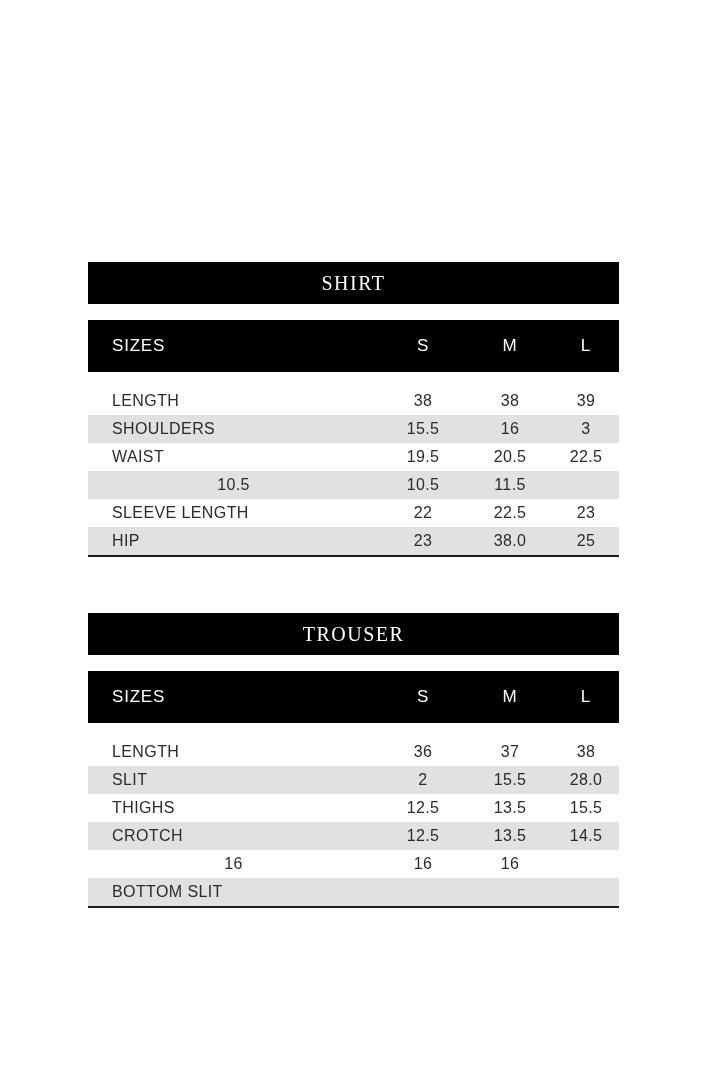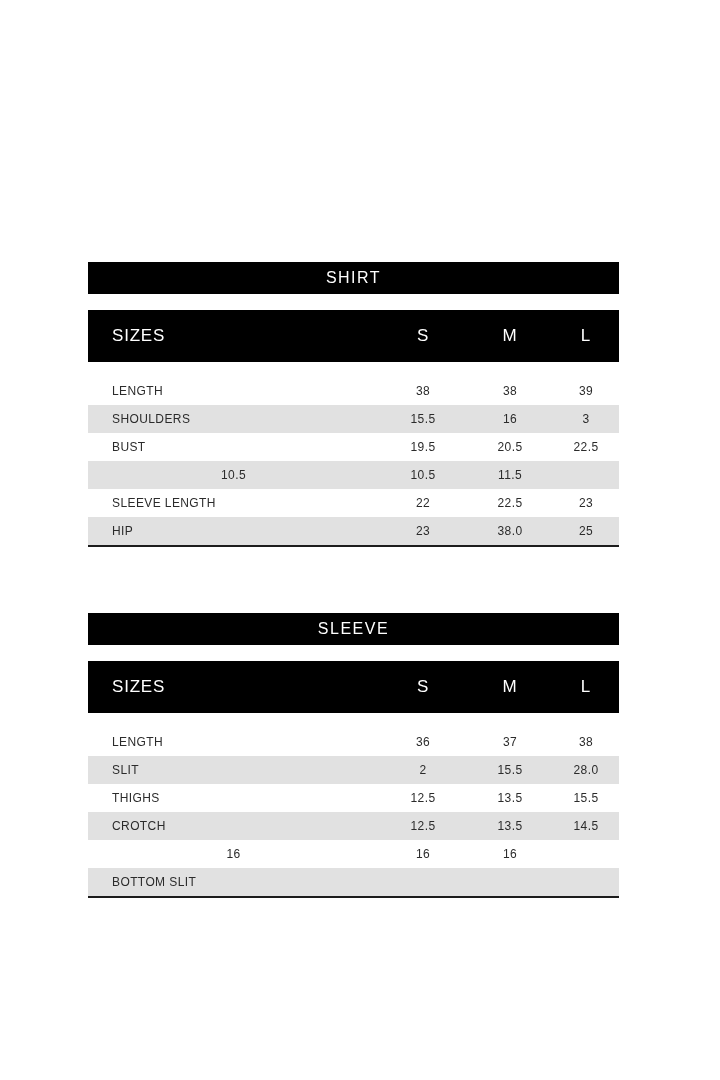--- a/index.html
+++ b/index.html
@@ -13,29 +13,30 @@
   }
   .size-table {
     position: absolute;
     left: 88px;
     width: 531px;
   }
   .size-table.shirt   { top: 262px; }
   .size-table.trouser { top: 613px; }
 
   .title-bar {
-    height: 32px;
+    height: 42px;
     background: #000000;
     color: #ffffff;
     display: flex;
     align-items: center;
     justify-content: center;
-    font-size: 16px;
+    font-size: 20px;
     font-weight: 500;
     letter-spacing: 1.5px;
+    font-family: Liberation Serif, serif;
   }
   .header-row {
     margin-top: 16px;
     height: 52px;
     background: #000000;
     color: #ffffff;
     display: grid;
     grid-template-columns: 1fr 88px 86px 66px;
     align-items: center;
     font-size: 17px;
@@ -44,21 +45,21 @@
   }
   .rows {
     margin-top: 15px;
     border-bottom: 2px solid #1c1c1c;
   }
   .row {
     height: 28px;
     display: grid;
     grid-template-columns: 1fr 88px 86px 66px;
     align-items: center;
-    font-size: 12px;
+    font-size: 16px;
     font-weight: 500;
     color: #2b2b2b;
     letter-spacing: 0.4px;
   }
   .row:nth-child(even) { background: #e1e1e1; }
   .cell-label { padding-left: 24px; }
   .cell-val   { text-align: center; }
 </style>
 </head>
 <body>
@@ -80,21 +81,21 @@
         <span class="cell-val">38</span>
         <span class="cell-val">39</span>
       </div>
       <div class="row">
         <span class="cell-label">SHOULDERS</span>
         <span class="cell-val">15.5</span>
         <span class="cell-val">16</span>
         <span class="cell-val">3</span>
       </div>
       <div class="row">
-        <span class="cell-label">BUST</span>
+        <span class="cell-label">WAIST</span>
         <span class="cell-val">19.5</span>
         <span class="cell-val">20.5</span>
         <span class="cell-val">22.5</span>
       </div>
       <div class="row">
         <span class="cell-val">10.5</span>
         <span class="cell-val">10.5</span>
         <span class="cell-val">11.5</span>
       </div>
       <div class="row">
@@ -106,21 +107,21 @@
       <div class="row">
         <span class="cell-label">HIP</span>
         <span class="cell-val">23</span>
         <span class="cell-val">38.0</span>
         <span class="cell-val">25</span>
       </div>
     </div>
   </section>
 
   <section class="size-table trouser">
-    <div class="title-bar">SLEEVE</div>
+    <div class="title-bar">TROUSER</div>
     <div class="header-row">
       <span class="cell-label">SIZES</span>
       <span class="cell-val">S</span>
       <span class="cell-val">M</span>
       <span class="cell-val">L</span>
     </div>
     <div class="rows">
       <div class="row">
         <span class="cell-label">LENGTH</span>
         <span class="cell-val">36</span>

